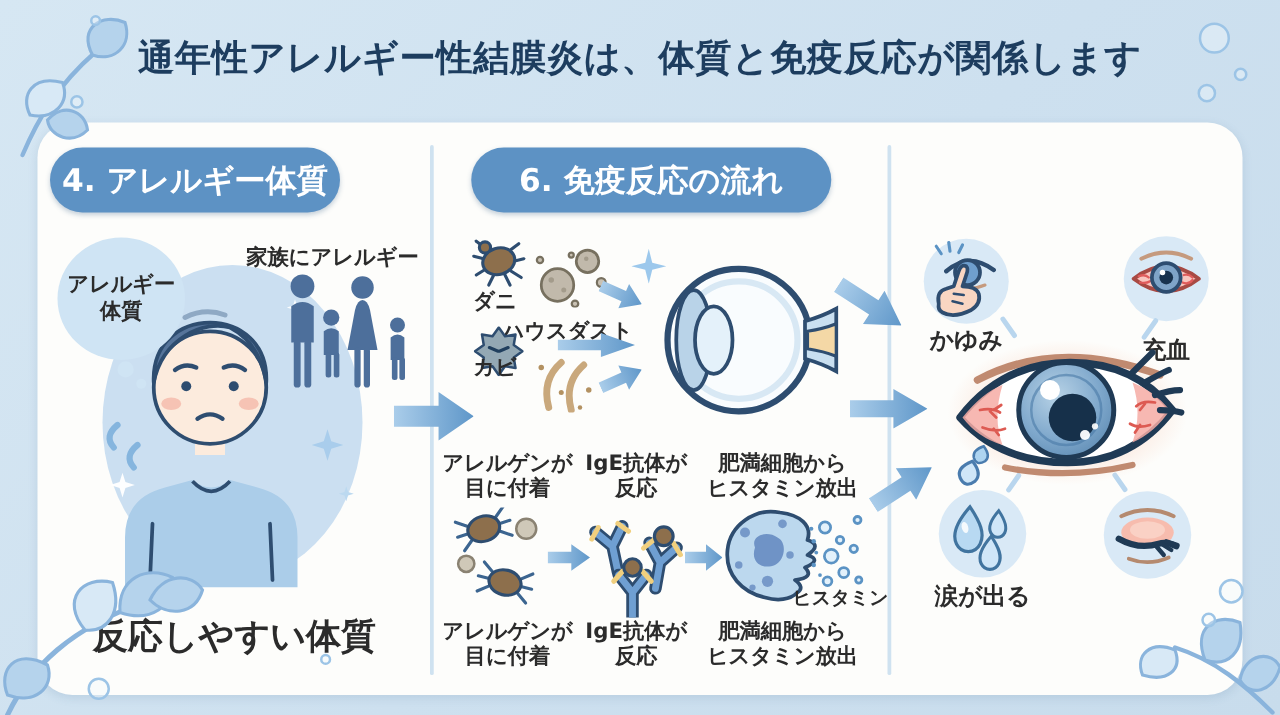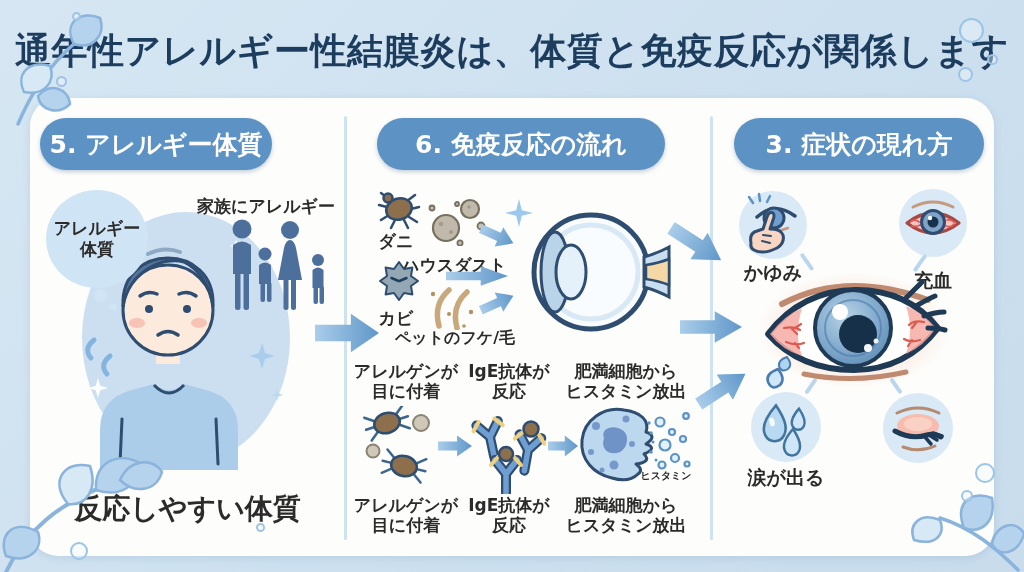--- a/index.html
+++ b/index.html
@@ -1,21 +1,21 @@
 <!DOCTYPE html>
 <html><head>
 <meta charset="utf-8">
 <style>
   * { margin:0; padding:0; box-sizing:border-box; }
   html,body { width:1024px; height:572px; }
   body { font-family:"DejaVu Sans","Liberation Sans",sans-serif; overflow:hidden; }
   .page { position:relative; width:1024px; height:572px;
           background:linear-gradient(135deg,#d6e7f3 0%,#cde0ef 55%,#c8dcec 100%); }
   .abs { position:absolute; }
-  .title { left:0; right:0; top:27px; text-align:center; font-size:36px; font-weight:800;
+  .title { left:0; right:0; top:27px; text-align:center; font-size:29px; font-weight:800;
            color:#1d3d5f; letter-spacing:.5px; white-space:nowrap; }
   .card { left:30px; top:98px; width:964px; height:458px; background:#fdfdfb;
           border-radius:28px; box-shadow:0 2px 8px rgba(70,110,150,.15); }
   .divider { top:116px; width:3px; height:424px; background:#cfe2f0; border-radius:2px; }
   .pill { height:52px; background:#5d92c4; border-radius:27px; color:#fff; font-weight:800;
           font-size:25px; display:flex; align-items:center; justify-content:center;
           white-space:nowrap; box-shadow:0 2px 4px rgba(60,100,140,.3); }
   .lbl { color:#2b2b2b; font-weight:800; text-align:center; line-height:1.18; }
   .nw { white-space:nowrap;text-align:center; }
   .lbl span { display:block; white-space:nowrap; }
@@ -37,27 +37,24 @@
 
 <div class="page">
 
   <div class="abs title">通年性アレルギー性結膜炎は、体質と免疫反応が関係します</div>
 
   <div class="abs card"></div>
   <div class="abs divider" style="left:344px;"></div>
   <div class="abs divider" style="left:710px;"></div>
 
   <div class="abs pill" style="left:40px;top:118px;width:232px;">
-    <span>5. アレルギー体質</span>
+    <span>4. アレルギー体質</span>
   </div>
   <div class="abs pill" style="left:377px;top:118px;width:288px;">
     <span>6. 免疫反応の流れ</span>
-  </div>
-  <div class="abs pill" style="left:734px;top:118px;width:250px;">
-    <span>3. 症状の現れ方</span>
   </div>
 
   <svg class="abs" style="left:76px;top:198px;" width="218" height="272" viewBox="0 0 218 272">
     <defs>
         <path id="st" d="M0 -11 L2.6 -2.6 L11 0 L2.6 2.6 L0 11 L-2.6 2.6 L-11 0 L-2.6 -2.6 Z"></path>
       </defs>
     <ellipse cx="110" cy="140" rx="104" ry="126" fill="#cbdff1"></ellipse>
     <use href="#st" transform="translate(22,190) scale(.9)" fill="#ffffff" opacity=".95"></use>
     <use href="#st" transform="translate(186,158) scale(1.15)" fill="#a9cdec"></use>
     <use href="#st" transform="translate(201,197) scale(.55)" fill="#bcd9f0"></use>
@@ -147,33 +144,32 @@
         <circle cx="6" cy="12" r="2.5"></circle>
         <circle cx="31" cy="8" r="2"></circle>
     </g>
   </svg>
   <div class="abs lbl nw" style="left:402px;top:255px;width:104px;font-size:17px;">ハウスダスト</div>
 
   <svg class="abs" style="left:379px;top:261px;" width="40" height="40" viewBox="0 0 40 40">
     <polygon points="39,20 32,25 33.4,33.4 25,32 20,39 15,32 6.6,33.4 8,25 1,20 8,15 6.6,6.6 15,8 20,1 25,8 33.4,6.6 32,15" fill="#93a8b4" stroke="#2e4d70" stroke-width="2" stroke-linejoin="round"></polygon>
     <path d="M12.5 17 l7 3 M27.5 17 l-7 3" stroke="#203f5e" stroke-width="2.5" stroke-linecap="round" fill="none"></path>
   </svg>
-  <div class="abs lbl nw" style="left:368px;top:308px;width:56px;font-size:17px;">カビ</div>
+  <div class="abs lbl nw" style="left:368px;top:284px;width:56px;font-size:17px;">カビ</div>
 
   <svg class="abs" style="left:427px;top:284px;" width="48" height="46" viewBox="0 0 48 46">
     <path d="M12 42 Q6 20 22 6" stroke="#c9a87c" stroke-width="5.5" fill="none" stroke-linecap="round"></path>
     <path d="M30 44 Q24 22 40 8" stroke="#c9a87c" stroke-width="5.5" fill="none" stroke-linecap="round"></path>
     <g fill="#b39161">
       <circle cx="6" cy="10" r="2.2"></circle>
         <circle cx="22" cy="30" r="2"></circle>
         <circle cx="44" cy="28" r="2.2"></circle>
         <circle cx="37" cy="42" r="1.8"></circle>
     </g>
   </svg>
-  <div class="abs lbl nw" style="left:392px;top:329px;width:126px;font-size:16px;">ペットのフケ/毛</div>
 
   <div class="abs arrow" style="left:479px;top:224px;width:36px;height:24px;transform:rotate(24deg);"></div>
   <div class="abs arrow" style="left:446px;top:265px;width:62px;height:22px;"></div>
   <div class="abs arrow" style="left:479px;top:291px;width:36px;height:24px;transform:rotate(-24deg);"></div>
   <div class="abs sparkle" style="left:505px;top:199px;width:28px;height:28px;"></div>
 
   <svg class="abs" style="left:513px;top:201px;" width="160" height="142" viewBox="0 0 160 142">
     <circle cx="78" cy="71" r="57" fill="#f9fcfe" stroke="#2e4d70" stroke-width="5"></circle>
     <circle cx="78" cy="71" r="47" fill="none" stroke="#d8e8f4" stroke-width="5"></circle>
     <ellipse cx="42" cy="71" rx="14" ry="40" fill="#b9d3e8" stroke="#2e4d70" stroke-width="3"></ellipse>
@@ -257,21 +253,21 @@
         <circle cx="112" cy="12" r="2.8"></circle>
     </g>
     <g fill="#5b93c4">
       <circle cx="75" cy="19" r="1.7"></circle>
         <circle cx="77" cy="29" r="1.8"></circle>
         <circle cx="79" cy="38" r="1.5"></circle>
       <circle cx="77" cy="48" r="1.8"></circle>
         <circle cx="82" cy="56" r="1.5"></circle>
     </g>
   </svg>
-  <div class="abs lbl nw" style="left:634px;top:470px;width:64px;font-size:10px;">ヒスタミン</div>
+  <div class="abs lbl nw" style="left:634px;top:470px;width:64px;font-size:15px;">ヒスタミン</div>
 
   <div class="abs lbl" style="left:350px;top:495px;width:112px;font-size:17px;">
     <span>アレルゲンが</span>
     <span>目に付着</span>
   </div>
   <div class="abs lbl" style="left:464px;top:495px;width:90px;font-size:17px;">
     <span>IgE抗体が</span>
     <span>反応</span>
   </div>
   <div class="abs lbl" style="left:551px;top:495px;width:150px;font-size:17px;">

